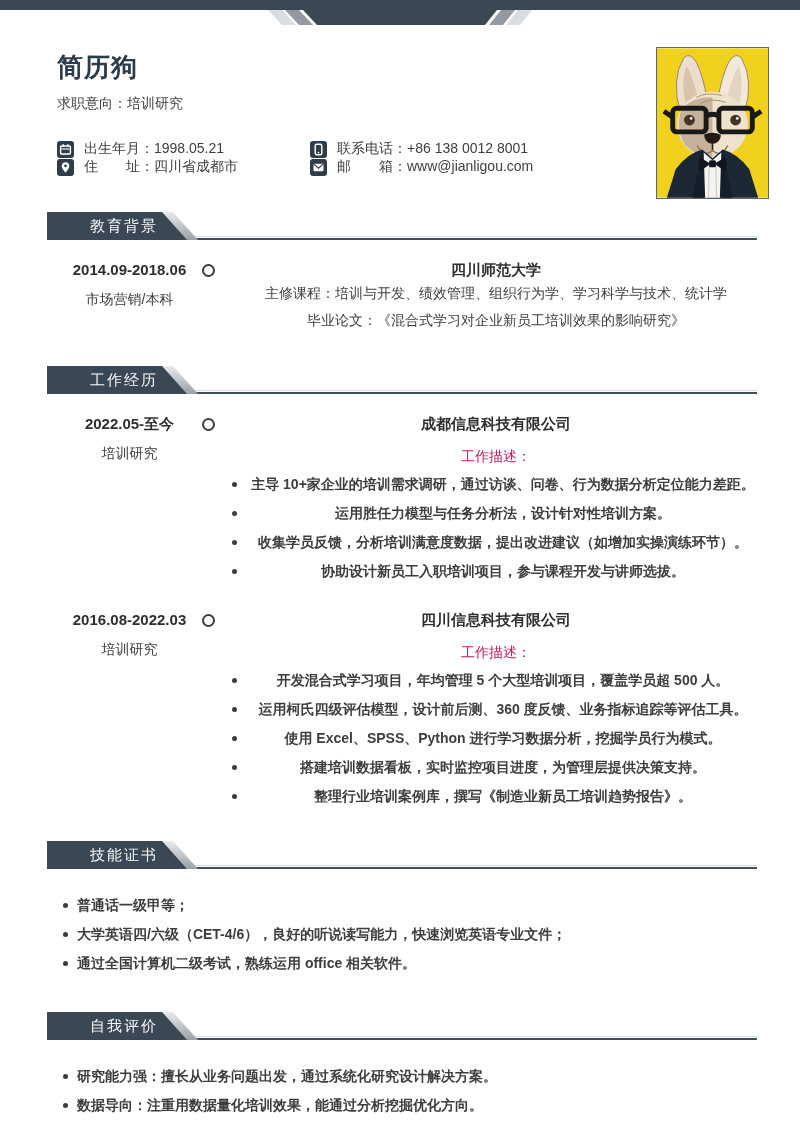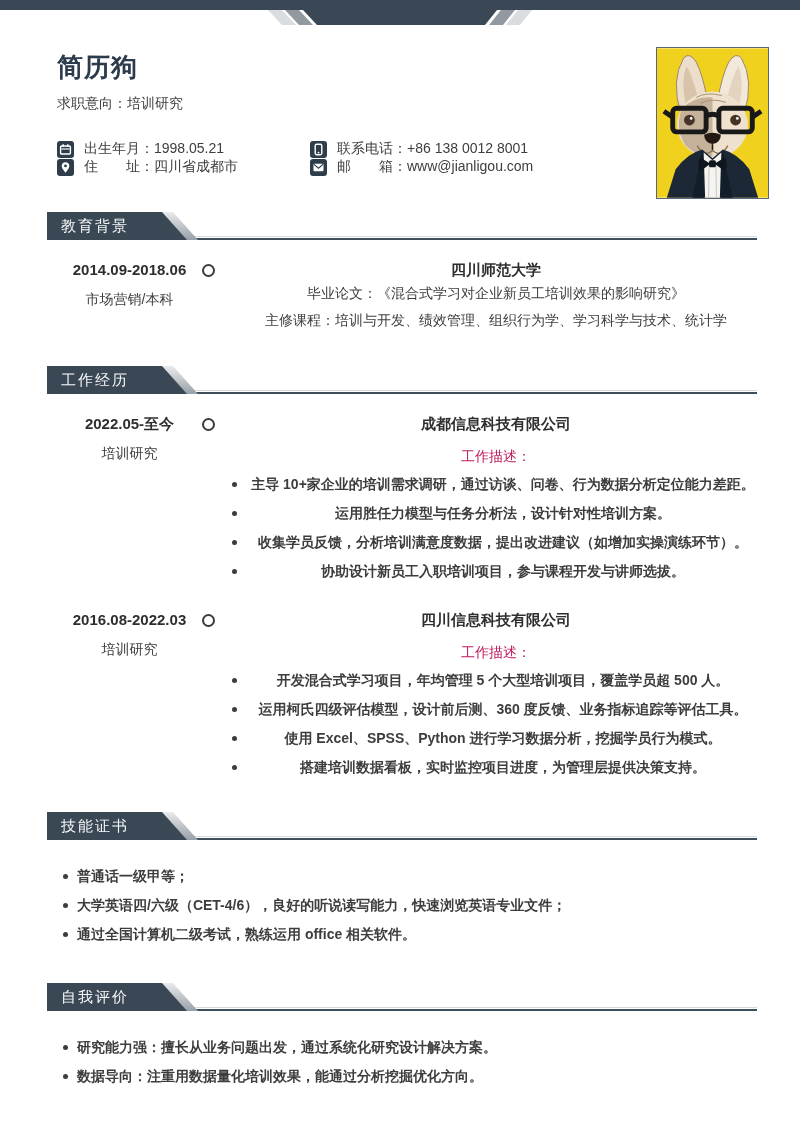--- a/index.html
+++ b/index.html
@@ -28,21 +28,21 @@
     border:1px solid #5c6679;box-sizing:border-box;
   }
   .photo svg{display:block;}
 
   
   .sec-head{position:relative;height:28px;margin-right:43px;}
   .sec-rule{
     position:absolute;left:47px;right:0;bottom:0;height:4px;
     background:linear-gradient(to bottom,#d6dadd 0,#d6dadd 1px,#ffffff 1px,#ffffff 2px,#3e4e5a 2px,#3e4e5a 4px);
   }
-  .sec-label-wrap{position:absolute;left:47px;top:0;height:44px;z-index:2;}
+  .sec-label-wrap{position:absolute;left:47px;top:0;height:44px;z-index:2;text-align:center;}
   .sec-stripe{
     position:absolute;left:11px;top:0;width:140px;height:28px;
     clip-path:polygon(0 0,115px 0,140px 100%,0 100%);
     background:linear-gradient(to bottom,#e9ebed,#98a0a7);
   }
   .sec-label{
     position:relative;width:140px;height:28px;box-sizing:border-box;
     clip-path:polygon(0 0,115px 0,140px 100%,0 100%);
     background:#394854;color:#f5f7f8;font-size:15px;line-height:28px;
     padding-left:14px;letter-spacing:2px;
@@ -195,22 +195,22 @@
     <div class="entry">
       <div>
         <div class="period">2014.09-2018.06</div>
         <div class="role">市场营销/本科</div>
       </div>
       <div>
           <div class="marker"></div>
         </div>
       <div>
         <div class="org">四川师范大学</div>
+        <div class="eline">主修课程：培训与开发、绩效管理、组织行为学、学习科学与技术、统计学</div>
         <div class="eline">毕业论文：《混合式学习对企业新员工培训效果的影响研究》</div>
-        <div class="eline">主修课程：培训与开发、绩效管理、组织行为学、学习科学与技术、统计学</div>
       </div>
     </div>
   </div>
 </div>
 
 <div class="sec" style="margin-top:32px;">
   <div class="sec-head">
     <div class="sec-rule"></div>
     <div class="sec-label-wrap">
       <div class="sec-stripe"></div>
@@ -248,20 +248,21 @@
           <div class="marker"></div>
         </div>
       <div>
         <div class="org">四川信息科技有限公司</div>
         <div class="desc-label">工作描述：</div>
         <ul class="bullets">
           <li class="bullet">开发混合式学习项目，年均管理 5 个大型培训项目，覆盖学员超 500 人。</li>
           <li class="bullet">运用柯氏四级评估模型，设计前后测、360 度反馈、业务指标追踪等评估工具。</li>
           <li class="bullet">使用 Excel、SPSS、Python 进行学习数据分析，挖掘学员行为模式。</li>
           <li class="bullet">搭建培训数据看板，实时监控项目进度，为管理层提供决策支持。</li>
+          <li class="bullet">整理行业培训案例库，撰写《制造业新员工培训趋势报告》。</li>
         </ul>
       </div>
     </div>
 
   </div>
 </div>
 
 <div class="sec" style="margin-top:30px;">
   <div class="sec-head">
     <div class="sec-rule"></div>

